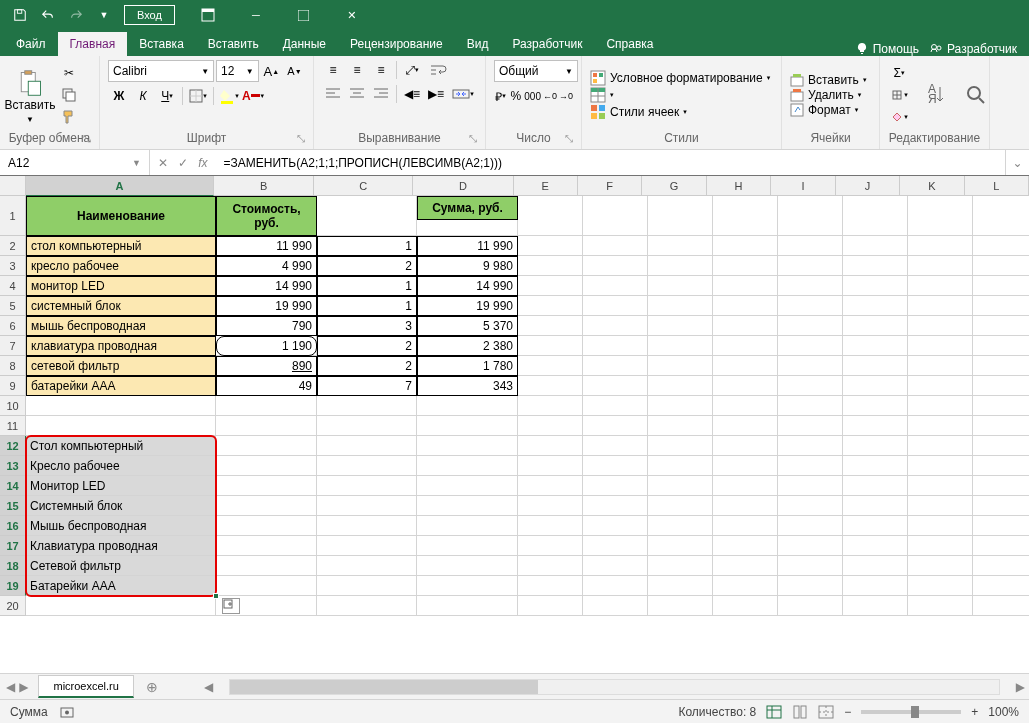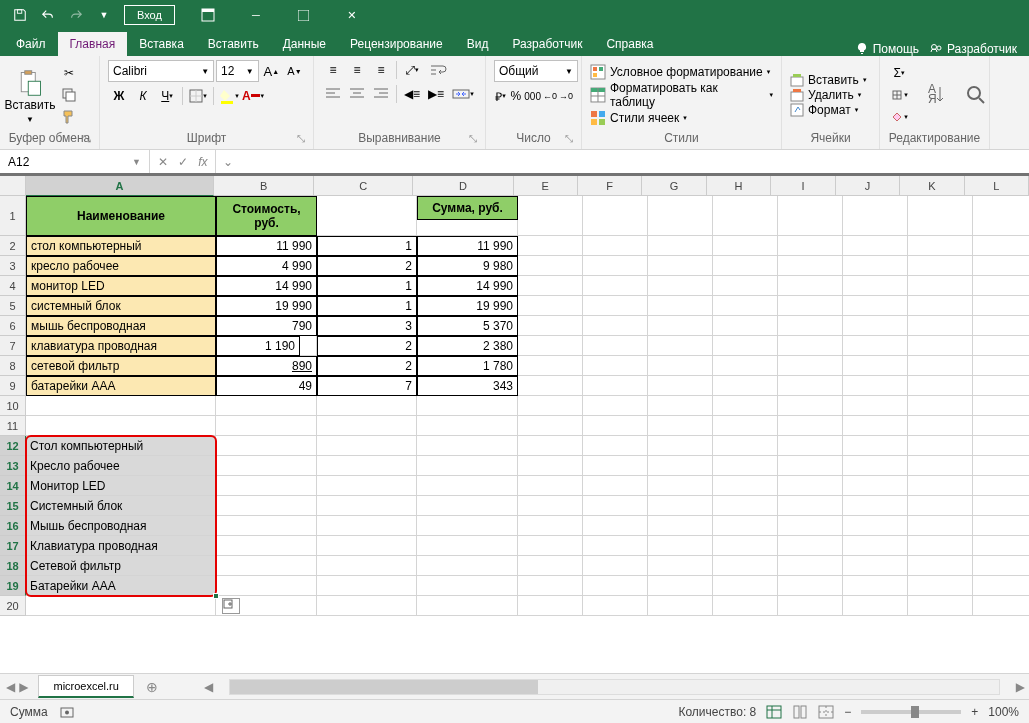--- a/index.html
+++ b/index.html
@@ -22,21 +22,21 @@
 .rgroup-body{display:flex;gap:6px;flex:1}
 .rgroup-label{text-align:center;font-size:11px;color:#666;padding:2px 0;position:relative}
 .rgroup-label .dlg{position:absolute;right:0;bottom:2px;font-size:10px;color:#888}
 .big-btn{display:flex;flex-direction:column;align-items:center;justify-content:center;width:44px;gap:2px;padding-top:4px}
 .big-btn svg{width:28px;height:28px}
 .big-btn-label{font-size:11px;text-align:center;line-height:1.1}
 .stack{display:flex;flex-direction:column;gap:2px;justify-content:center}
 .small-btn{width:22px;height:20px;display:flex;align-items:center;justify-content:center}
 .combo{border:1px solid #c0c0c0;background:#fff;height:22px;display:flex;align-items:center;padding:0 4px;font-size:12px}
 .row{display:flex;gap:2px;align-items:center}
-.formula-bar{height:26px;border-bottom:3px solid #737373;display:flex;align-items:center;background:#fff}
+.formula-bar{height:26px;border-bottom:1px solid #737373;display:flex;align-items:center;background:#fff}
 .namebox{width:150px;border-right:1px solid #d4d4d4;padding:0 8px;height:100%;display:flex;align-items:center;justify-content:space-between}
 .fx-btns{display:flex;align-items:center;padding:0 8px;gap:10px;color:#888}
 .formula-input{flex:1;padding:0 8px;font-size:12px}
 .fx-expand{width:24px;border-left:1px solid #d4d4d4;height:100%;display:flex;align-items:center;justify-content:center;color:#888}
 .grid-area{position:relative;height:497px;overflow:hidden;background:#fff}
 .col-headers{display:flex;height:20px;position:sticky;top:0}
 .corner{width:26px;background:#f0f0f0;border-right:1px solid #ccc;border-bottom:1px solid #ccc}
 .colh{background:#f0f0f0;border-right:1px solid #ccc;border-bottom:1px solid #ccc;text-align:center;font-size:11px;color:#444;line-height:20px}
 .colh.sel{background:#d2d2d2;color:#217346;font-weight:600;border-bottom-color:#217346}
 .grid-body{display:flex}
@@ -292,21 +292,20 @@
           <span>Условное форматирование</span>
           <span style="font-size:7px">▾</span>
         </div>
       <div class="row" style="gap:4px">
           <svg width="16" height="16" viewBox="0 0 16 16">
             <rect x="1" y="1" width="14" height="14" fill="#fff" stroke="#888"></rect>
             <rect x="1" y="1" width="14" height="4" fill="#4a7"></rect>
             <line x1="1" y1="9" x2="15" y2="9" stroke="#888"></line>
             <line x1="8" y1="1" x2="8" y2="15" stroke="#888"></line>
           </svg>
-          <span>Форматировать как таблицу</span>
           <span style="font-size:7px">▾</span>
         </div>
       <div class="row" style="gap:4px">
           <svg width="16" height="16" viewBox="0 0 16 16">
             <rect x="1" y="1" width="6" height="6" fill="#e74"></rect>
             <rect x="9" y="1" width="6" height="6" fill="#4ae"></rect>
             <rect x="1" y="9" width="6" height="6" fill="#fb4"></rect>
             <rect x="9" y="9" width="6" height="6" fill="#9c5"></rect>
           </svg>
           <span>Стили ячеек</span>
@@ -387,20 +386,21 @@
 <div class="formula-bar">
   <div class="namebox">
       <span>A12</span>
       <span style="font-size:9px;color:#888">▼</span>
     </div>
   <div class="fx-btns">
     <span>✕</span>
     <span>✓</span>
     <span><i>fx</i></span>
   </div>
+  <div class="formula-input">=ЗАМЕНИТЬ(A2;1;1;ПРОПИСН(ЛЕВСИМВ(A2;1)))</div>
   <div class="fx-expand">⌄</div>
 </div>
 
 <div class="grid-area">
   <div class="col-headers" id="col-headers">
     <div class="corner"></div>
   <div class="colh sel" style="width: 190px;">A</div>
       <div class="colh" style="width: 101px;">B</div>
       <div class="colh" style="width: 100px;">C</div>
       <div class="colh" style="width: 101px;">D</div>
@@ -694,21 +694,21 @@
         <div class="cell num" style="left: 391px; top: 80px; width: 101px; height: 20px;">14 990</div>
         <div class="cell name" style="left: 0px; top: 100px; width: 190px; height: 20px;">системный блок</div>
         <div class="cell num" style="left: 190px; top: 100px; width: 101px; height: 20px;">19 990</div>
         <div class="cell num" style="left: 291px; top: 100px; width: 100px; height: 20px;">1</div>
         <div class="cell num" style="left: 391px; top: 100px; width: 101px; height: 20px;">19 990</div>
         <div class="cell name" style="left: 0px; top: 120px; width: 190px; height: 20px;">мышь беспроводная</div>
         <div class="cell num" style="left: 190px; top: 120px; width: 101px; height: 20px;">790</div>
         <div class="cell num" style="left: 291px; top: 120px; width: 100px; height: 20px;">3</div>
         <div class="cell num" style="left: 391px; top: 120px; width: 101px; height: 20px;">5 370</div>
         <div class="cell name" style="left: 0px; top: 140px; width: 190px; height: 20px;">клавиатура проводная</div>
-        <div class="cell num" style="left: 190px; top: 140px; width: 84px; height: 20px;">1 190</div>
+        <div class="cell num" style="left: 190px; top: 140px; width: 101px; height: 20px; border-radius: 8px;">1 190</div>
         <div class="cell num" style="left: 291px; top: 140px; width: 100px; height: 20px;">2</div>
         <div class="cell num" style="left: 391px; top: 140px; width: 101px; height: 20px;">2 380</div>
         <div class="cell name" style="left: 0px; top: 160px; width: 190px; height: 20px;">сетевой фильтр</div>
         <div class="cell num" style="left: 190px; top: 160px; width: 101px; height: 20px; text-decoration: underline;">890</div>
         <div class="cell num" style="left: 291px; top: 160px; width: 100px; height: 20px;">2</div>
         <div class="cell num" style="left: 391px; top: 160px; width: 101px; height: 20px;">1 780</div>
         <div class="cell name" style="left: 0px; top: 180px; width: 190px; height: 20px;">батарейки AAA</div>
         <div class="cell num" style="left: 190px; top: 180px; width: 101px; height: 20px;">49</div>
         <div class="cell num" style="left: 291px; top: 180px; width: 100px; height: 20px;">7</div>
         <div class="cell num" style="left: 391px; top: 180px; width: 101px; height: 20px;">343</div>

